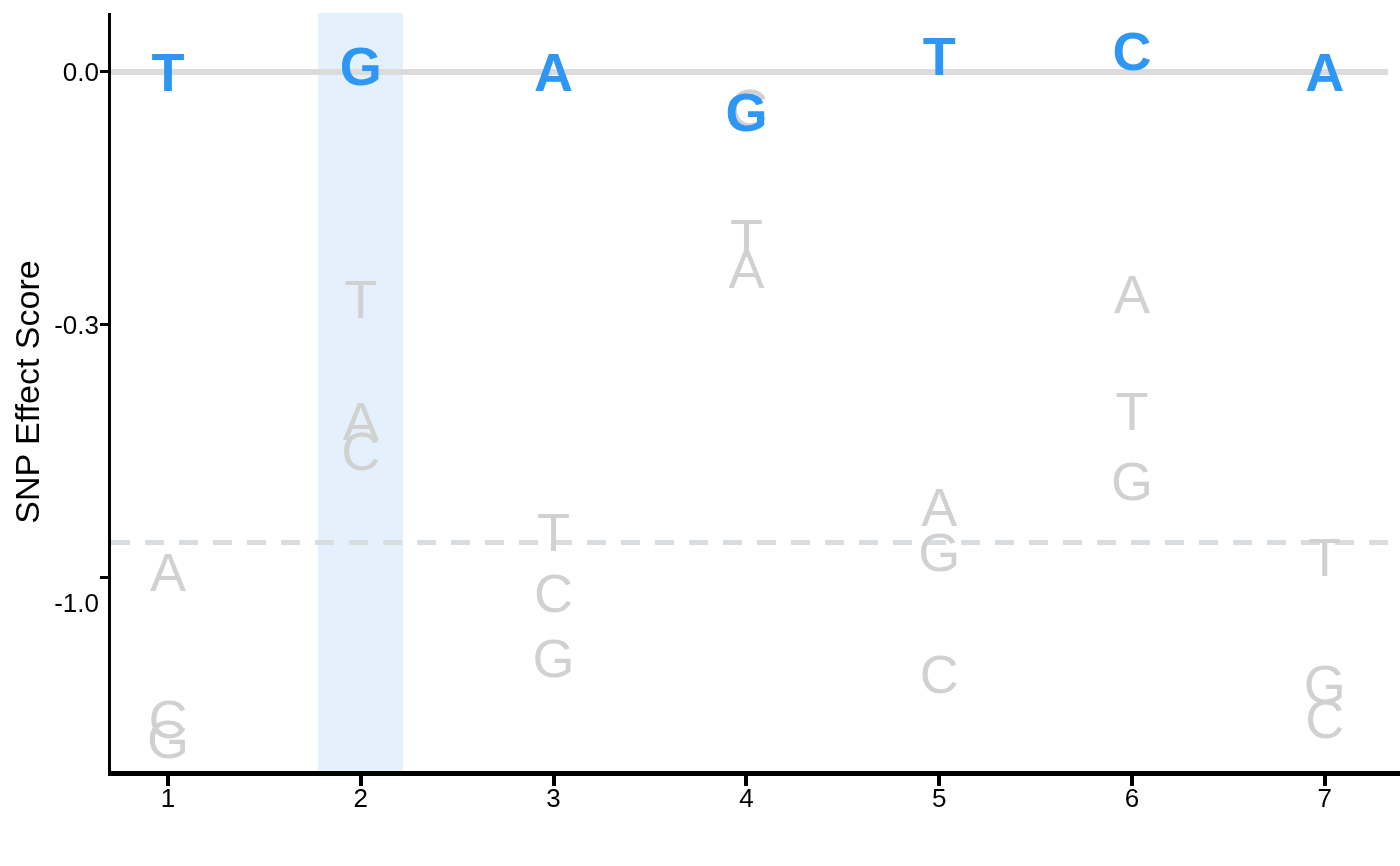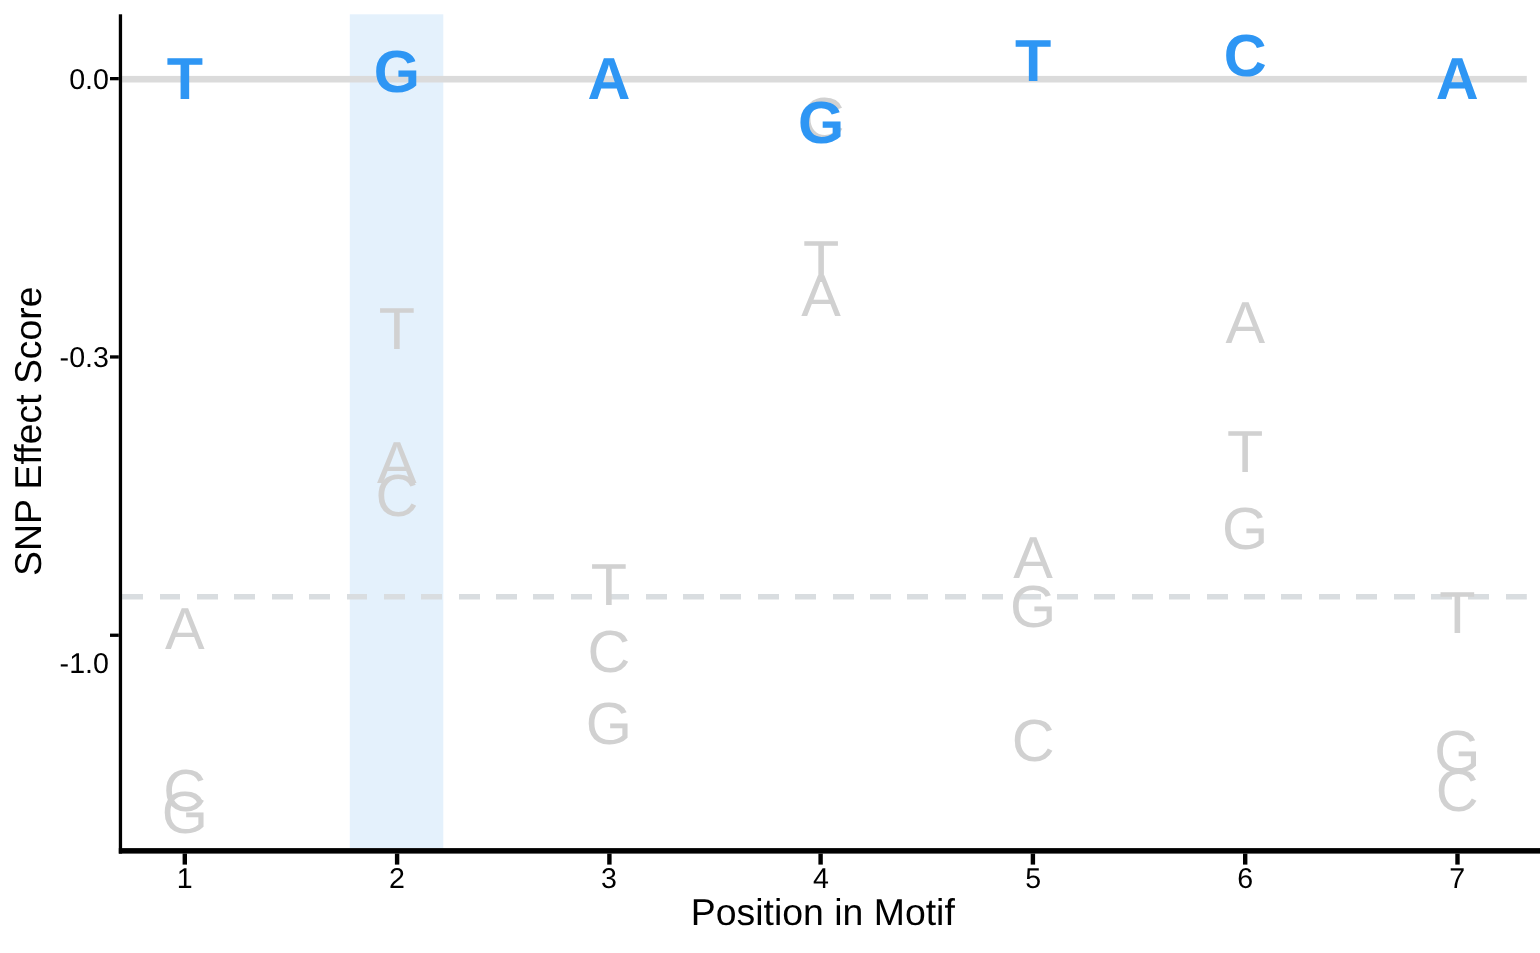--- a/index.html
+++ b/index.html
@@ -82,15 +82,14 @@
       <div class="xtick-label" style="left: 523.6px; top: 783px;">3</div>
       <div class="tick" style="left: 744.4px; top: 776px; width: 4px; height: 10px;"></div>
       <div class="xtick-label" style="left: 716.4px; top: 783px;">4</div>
       <div class="tick" style="left: 937.2px; top: 776px; width: 4px; height: 10px;"></div>
       <div class="xtick-label" style="left: 909.2px; top: 783px;">5</div>
       <div class="tick" style="left: 1130px; top: 776px; width: 4px; height: 10px;"></div>
       <div class="xtick-label" style="left: 1102px; top: 783px;">6</div>
       <div class="tick" style="left: 1322.8px; top: 776px; width: 4px; height: 10px;"></div>
       <div class="xtick-label" style="left: 1294.8px; top: 783px;">7</div>
     </div>
-  <div id="xlabel" class="axis-title" style="left:748px;top:811px;">Position in Motif</div>
   <div id="ylabel" class="axis-title" style="left:27px;top:392px;">SNP Effect Score</div>
 </div>
 
 </body></html>

